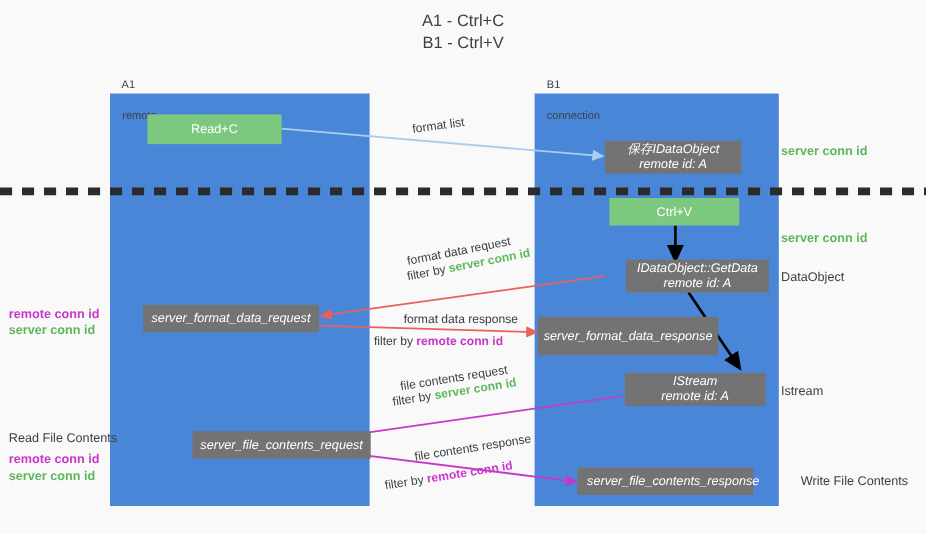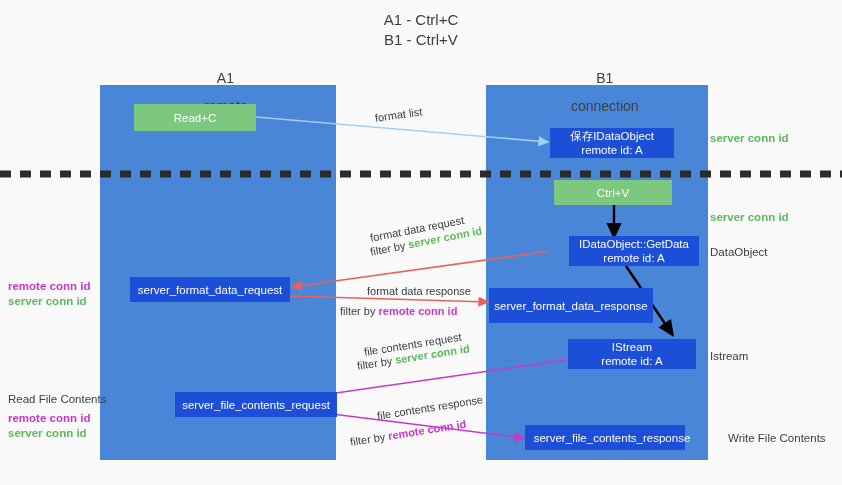--- a/index.html
+++ b/index.html
@@ -33,41 +33,40 @@
     color: #3c4043;
     line-height: 20px;
     white-space: pre;
   }
   .col {
     position: absolute;
     background: #4a86d8;
   }
   .colhead {
     position: absolute;
-    text-align: center;
-    font-size: 14px;
+    font-size: 10px;
     color: #3c4043;
     line-height: 14px;
     white-space: pre;
   }
   .box {
     position: absolute;
     display: flex;
     flex-direction: column;
     align-items: center;
     justify-content: center;
     color: #ffffff;
     font-size: 11.5px;
     line-height: 14px;
     text-align: center;
     white-space: pre;
     box-sizing: border-box;
   }
   .box.green { background: #7dc87f; }
-  .box.orange { background: #1d4ed8; }
+  .box.orange { background: #737373; font-style: italic; }
   .lbl {
     position: absolute;
     font-size: 11.5px;
     line-height: 15px;
     color: #3c4043;
     white-space: nowrap;
   }
   .lbl.green { color: #5cb85c; font-weight: bold; }
   .lbl.magenta { color: #c838c8; font-weight: bold; }
   .lbl.plain { color: #3c4043; }

